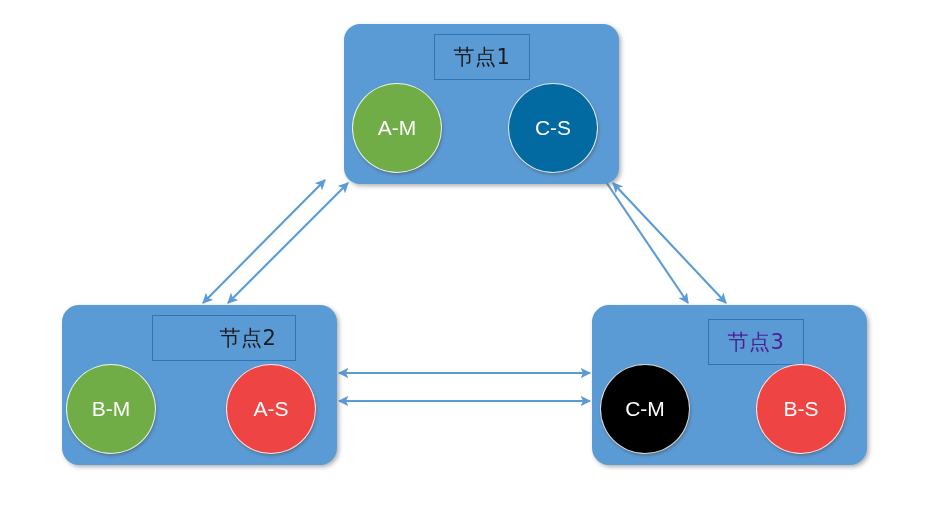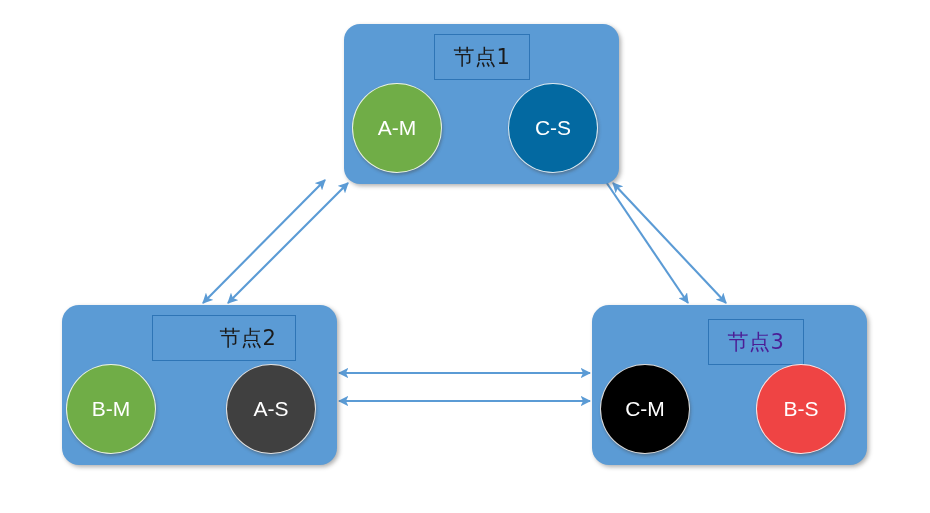--- a/index.html
+++ b/index.html
@@ -69,21 +69,21 @@
 
   <div class="node-box" id="box-node1" style="left: 344px; top: 24px; width: 275px; height: 160px; background: rgb(91, 155, 213); border-radius: 16px;">
     <div class="node-label" id="label-node1" style="left: 90px; top: 10px; width: 94px; height: 44px; border-color: rgb(46, 117, 182); background: rgb(91, 155, 213); color: rgb(26, 26, 26);">节点1</div>
     <div class="circ master" id="c-node1-0" style="left: 8px; top: 59px; width: 90px; height: 90px; background: rgb(112, 173, 71); color: rgb(255, 255, 255);">A-M</div>
     <div class="circ slave" id="c-node1-1" style="left: 164px; top: 59px; width: 90px; height: 90px; background: #0369a1; color: rgb(255, 255, 255);">C-S</div>
   </div>
 
   <div class="node-box" id="box-node2" style="left: 62px; top: 305px; width: 275px; height: 160px; background: rgb(91, 155, 213);">
     <div class="node-label" id="label-node2" style="left: 90px; top: 10px; width: 94px; height: 44px; border-color: rgb(46, 117, 182); background: rgb(91, 155, 213); color: rgb(26, 26, 26); padding-left: 48px;">节点2</div>
     <div class="circ master" id="c-node2-0" style="left: 4px; top: 59px; width: 90px; height: 90px; background: rgb(112, 173, 71); color: rgb(255, 255, 255);">B-M</div>
-    <div class="circ slave" id="c-node2-1" style="left: 164px; top: 59px; width: 90px; height: 90px; background: #404040; color: rgb(255, 255, 255);">A-S</div>
+    <div class="circ slave" id="c-node2-1" style="left: 164px; top: 59px; width: 90px; height: 90px; background: #ef4444; color: rgb(255, 255, 255);">A-S</div>
   </div>
 
   <div class="node-box" id="box-node3" style="left: 592px; top: 305px; width: 275px; height: 160px; background: rgb(91, 155, 213);">
     <div class="node-label" id="label-node3" style="left: 90px; top: 14px; width: 94px; height: 44px; border-color: rgb(46, 117, 182); background: rgb(91, 155, 213); color: #4c1d95; margin-left: 26px;">节点3</div>
     <div class="circ master" id="c-node3-0" style="left: 8px; top: 59px; width: 90px; height: 90px; background: #000000; color: rgb(255, 255, 255);">C-M</div>
     <div class="circ slave" id="c-node3-1" style="left: 164px; top: 59px; width: 90px; height: 90px; background: #ef4444; color: rgb(255, 255, 255);">B-S</div>
   </div>
 
 </div>
 

